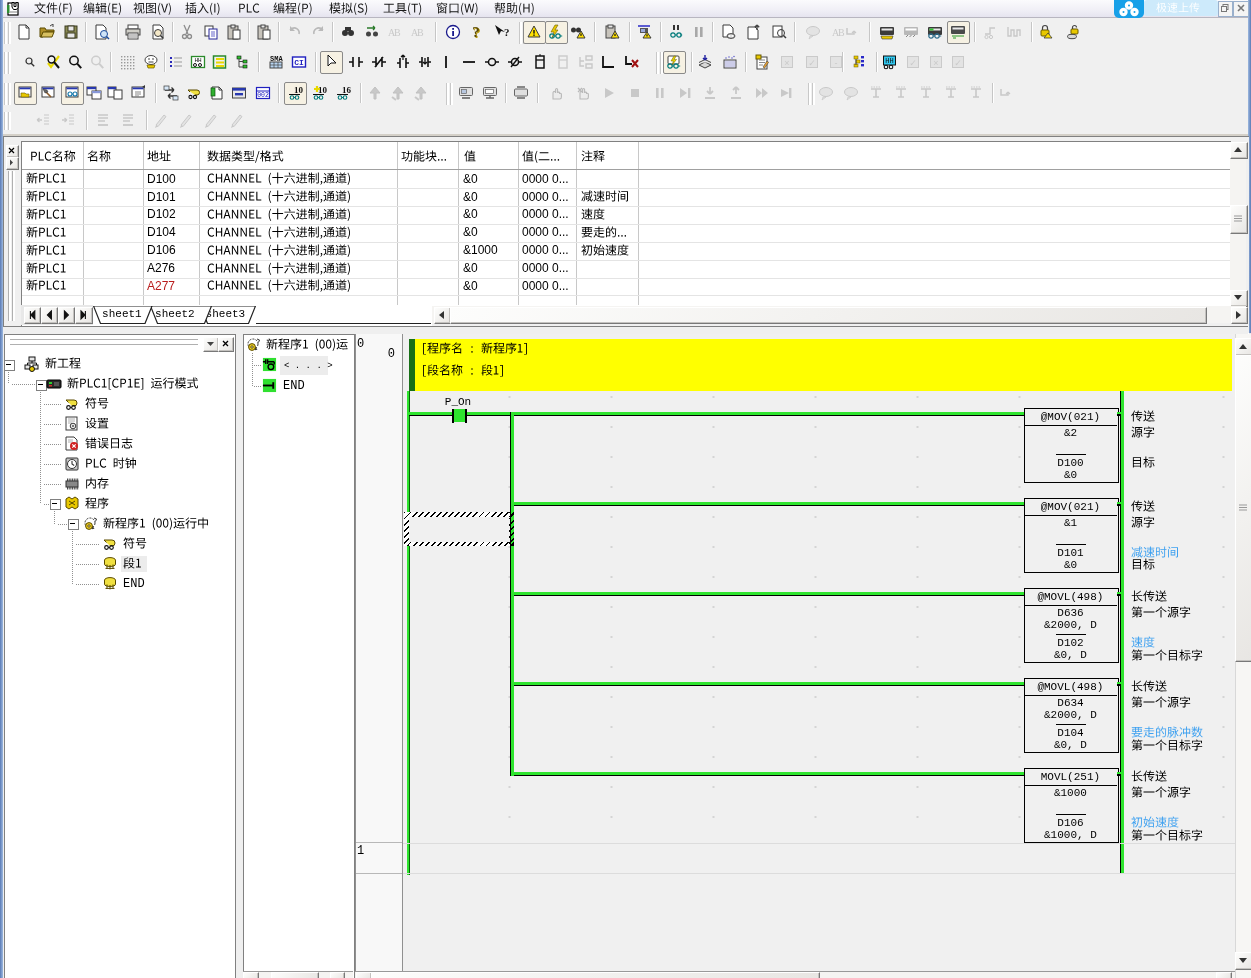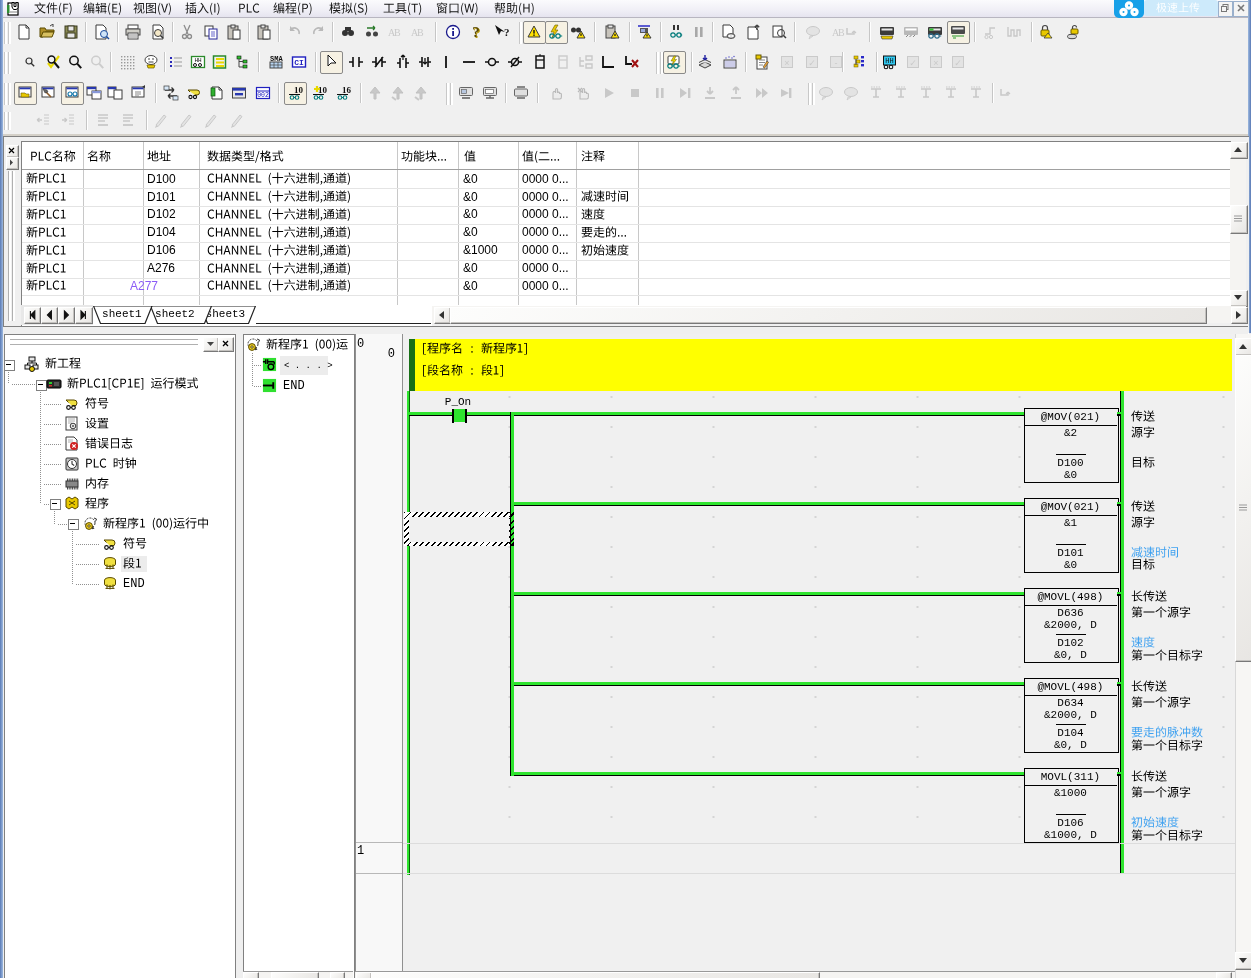--- a/index.html
+++ b/index.html
@@ -881,21 +881,21 @@
   </svg>
 <div style="position:absolute;left:147.0px;top:261.1px;font:12px 'Liberation Sans',sans-serif;color:#000;line-height:15px;white-space:pre">A276</div>
 <svg class="tp" style="left:207.0px;top:261.5px;width:144.1px;height:15.0px" viewBox="0 0 144.1 15.0">
     <use href="#g20" fill="#000"></use>
   </svg>
 <div style="position:absolute;left:463.0px;top:261.1px;font:12px 'Liberation Sans',sans-serif;color:#000;line-height:15px;white-space:pre">&amp;0</div>
 <div style="position:absolute;left:522.0px;top:261.1px;font:12px 'Liberation Sans',sans-serif;color:#000;line-height:15px;white-space:pre">0000 0...</div>
 <svg class="tp" style="left:26.0px;top:279.4px;width:40.4px;height:15.0px" viewBox="0 0 40.4 15.0">
     <use href="#g19" fill="#000"></use>
   </svg>
-<div style="position:absolute;left:130px;top:279.0px;font:12px 'Liberation Sans',sans-serif;color:#8b5cf6;line-height:15px;white-space:pre">A277</div>
+<div style="position:absolute;left:147.0px;top:279.0px;font:12px 'Liberation Sans',sans-serif;color:#b91c1c;line-height:15px;white-space:pre">A277</div>
 <svg class="tp" style="left:207.0px;top:279.4px;width:144.1px;height:15.0px" viewBox="0 0 144.1 15.0">
     <use href="#g20" fill="#000"></use>
   </svg>
 <div style="position:absolute;left:463.0px;top:279.0px;font:12px 'Liberation Sans',sans-serif;color:#000;line-height:15px;white-space:pre">&amp;0</div>
 <div style="position:absolute;left:522.0px;top:279.0px;font:12px 'Liberation Sans',sans-serif;color:#000;line-height:15px;white-space:pre">0000 0...</div>
 <div style="position:absolute;left:1230px;top:142px;width:16px;height:163px;background:#f5f4f2"></div>
 <div class="btn3d" style="left:1230px;top:142px;width:16px;height:15px"></div>
 <svg class="tp" style="left:1234px;top:147px;width:8px;height:5px" viewBox="0 0 8 5">
     <path d="M4 0L8 5H0z" fill="#333"></path>
   </svg>
@@ -1380,21 +1380,21 @@
     <use href="#g42" fill="#000"></use>
   </svg>
 <svg class="tp" style="left:1131.0px;top:726.0px;width:72.0px;height:15.0px" viewBox="0 0 72.0 15.0">
     <use href="#g44" fill="#3da0f0"></use>
   </svg>
 <svg class="tp" style="left:1131.0px;top:738.5px;width:72.0px;height:15.0px" viewBox="0 0 72.0 15.0">
     <use href="#g43" fill="#000"></use>
   </svg>
 <div style="position:absolute;left:1024px;top:768px;width:93px;height:73px;border:1px solid #000;background:#f0f0f0"></div>
 <div style="position:absolute;left:1024px;top:785px;width:93px;height:1px;background:#000"></div>
-<div style="position:absolute;left:1040.7px;top:768.8px;width:64px;font:normal 11px 'Liberation Mono',monospace;color:#000;line-height:16px;white-space:pre">MOVL(311)</div>
+<div style="position:absolute;left:1040.7px;top:768.8px;width:64px;font:normal 11px 'Liberation Mono',monospace;color:#000;line-height:16px;white-space:pre">MOVL(251)</div>
 <div style="position:absolute;left:1053.9px;top:784.8px;width:37px;font:normal 11px 'Liberation Mono',monospace;color:#000;line-height:16px;white-space:pre">&amp;1000</div>
 <div style="position:absolute;left:1056px;top:814px;width:30px;height:1px;background:#000"></div>
 <div style="position:absolute;left:1057.3px;top:814.8px;width:30px;font:normal 11px 'Liberation Mono',monospace;color:#000;line-height:16px;white-space:pre">D106</div>
 <div style="position:absolute;left:1044.0px;top:826.8px;width:57px;font:normal 11px 'Liberation Mono',monospace;color:#000;line-height:16px;white-space:pre">&amp;1000, D</div>
 <div style="position:absolute;left:1117px;top:772px;width:4px;height:2px;background:#2ee42e"></div>
 <div style="position:absolute;left:1117px;top:774px;width:4px;height:1.5px;background:#000"></div>
 <svg class="tp" style="left:1131.0px;top:770.0px;width:36.0px;height:15.0px" viewBox="0 0 36.0 15.0">
     <use href="#g41" fill="#000"></use>
   </svg>
 <svg class="tp" style="left:1131.0px;top:786.0px;width:60.0px;height:15.0px" viewBox="0 0 60.0 15.0">

